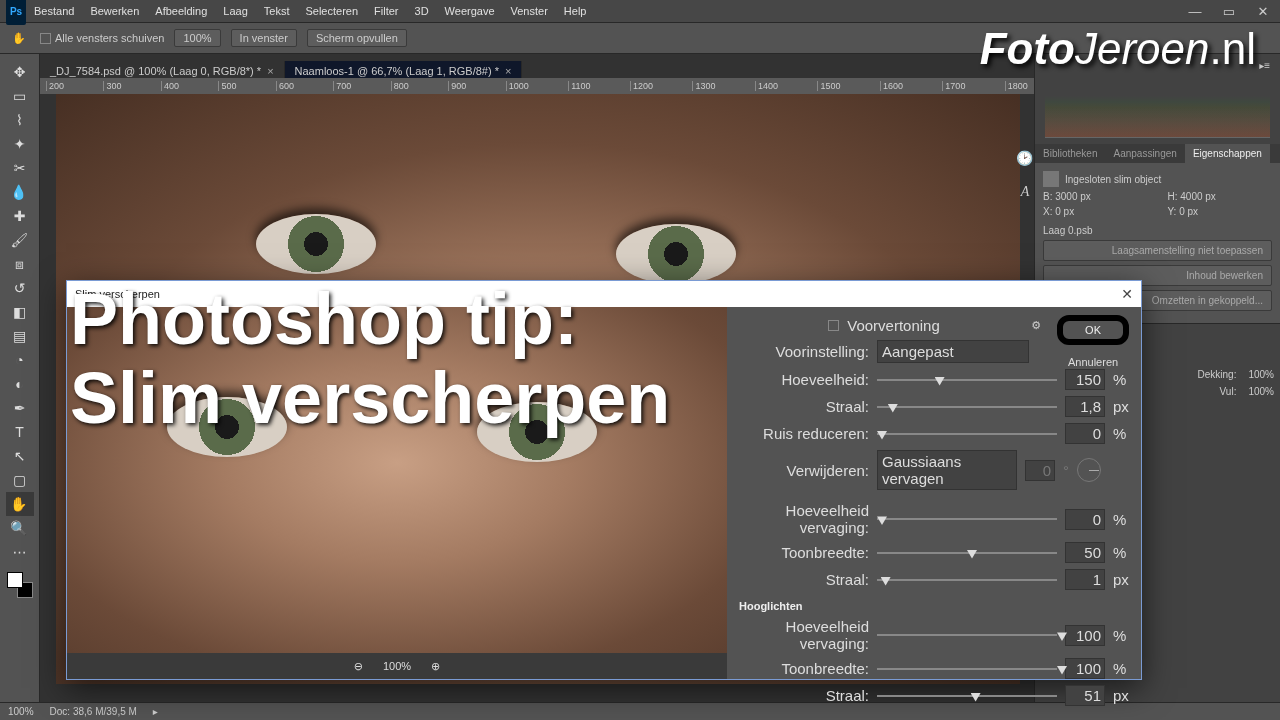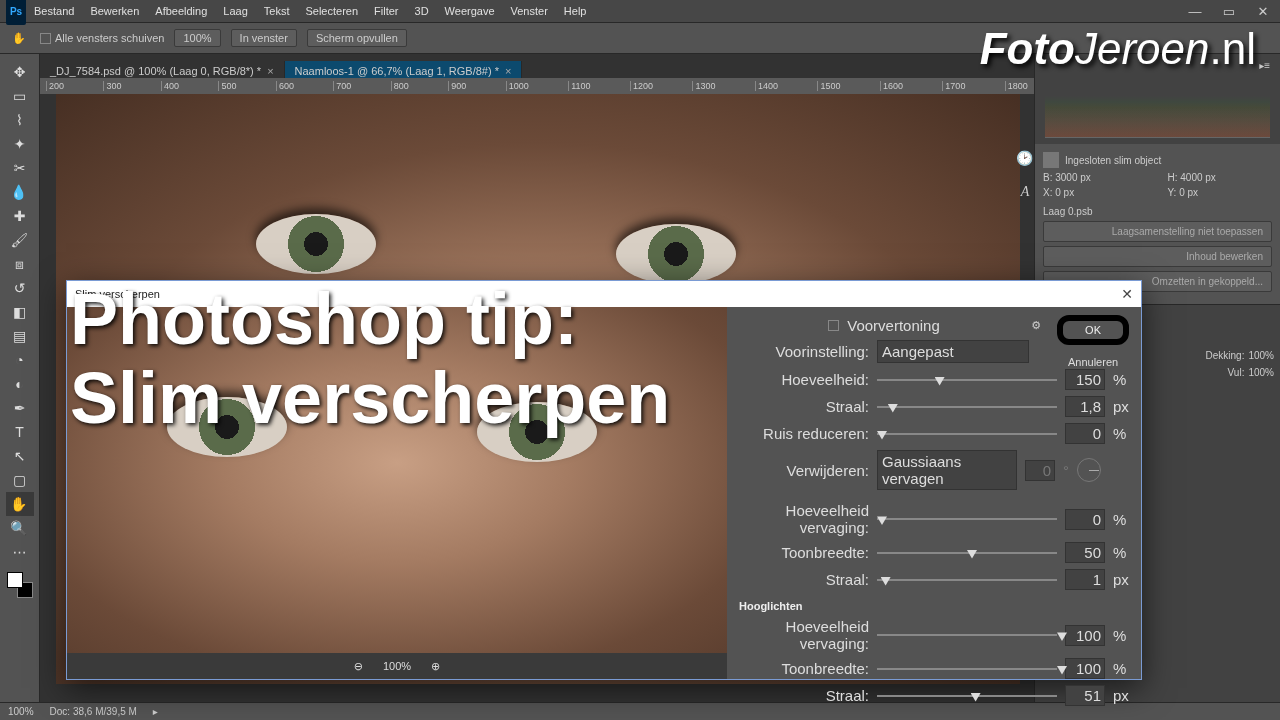--- a/index.html
+++ b/index.html
@@ -11,21 +11,21 @@
   .winctl { position: absolute; right: 0; top: 0; height: 22px; display: flex; }
   .winctl div { width: 34px; display: flex; align-items: center; justify-content: center; color: #ccc; font-size: 13px; }
   
   .optbar { height: 32px; background: #535353; border-top: 1px solid #282828; border-bottom: 1px solid #282828; display: flex; align-items: center; padding: 0 8px; gap: 10px; font-size: 11px; }
   .optbar .toolind { width: 22px; height: 22px; display:flex;align-items:center;justify-content:center; }
   .optbar label { display:flex; align-items:center; gap:4px;}
   .optbar .cb { width:11px;height:11px;border:1px solid #888; }
   .optbar .btn { background:#5d5d5d;border:1px solid #3a3a3a;padding:2px 8px;border-radius:2px; }
   
   .doctabs { height: 33px; background: #323232; display: flex; align-items: center; padding-left: 40px; font-size: 11px; color: #ccc; }
-  .doctabs .tab { padding: 4px 10px; background:#0c4a6e;border-right:1px solid #282828;display:flex;align-items:center;gap:6px;}
+  .doctabs .tab { padding: 4px 10px; background:#0f172a;border-right:1px solid #282828;display:flex;align-items:center;gap:6px;}
   .doctabs .tab:first-child{background:#323232;}
   .tabx{color:#aaa;}
   .ruler-h { position:absolute; left:40px; top:78px; width:994px; height:16px; background:#5a5a5a; color:#ccc; font-size:9px; display:flex; justify-content:space-between; padding:0 6px; align-items:center; overflow:hidden;}
   .ruler-h span{border-left:1px solid #888;padding-left:2px;}
   .canvas { position:absolute; left:56px; top:94px; width:964px; height:590px; overflow:hidden; }
   .photo { width:100%; height:100%; background:
      radial-gradient(ellipse 800px 500px at 50% 55%, #c89f84 0%, #a47b62 25%, #6b4a38 55%, #3a261c 100%);
   }
   .eye { position:absolute; width:120px; height:60px; border-radius:50%; background:
      radial-gradient(circle at 50% 50%, #1a1a1a 0 12px, #5a6b4a 12px 28px, #d8cfc4 28px 60px);
@@ -52,21 +52,21 @@
   .paneltabs{display:flex;background:#3a3a3a;}
   .paneltabs span{padding:4px 8px;color:#999;}
   .paneltabs span.act{background:#535353;color:#eee;}
   .props{padding:8px;flex:0 0 auto;}
   .props .hdr{display:flex;align-items:center;gap:6px;}
   .props .ico{width:16px;height:16px;background:#777;}
   .dimrow{display:flex;gap:20px;margin:4px 0;color:#ccc;}
   .dimrow span{flex:1;}
   .pbtn{background:#5d5d5d;border:1px solid #3a3a3a;padding:4px 8px;border-radius:2px;margin:4px 0;display:block;text-align:right;color:#aaa;}
   .layerspanel{flex:1;background:#424242;border-top:1px solid #282828;padding:6px;overflow:hidden;}
-  .layerspanel .lrow{display:flex;align-items:center;gap:4px;padding:3px 0;color:#ccc;}
+  .layerspanel .lrow{display:flex;align-items:center;gap:12px;padding:3px 0;color:#ccc;}
   .layerspanel .eyeico{width:14px;}
   
   .status { position:absolute; left:0; right:0; bottom:0; height:18px; background:#535353; border-top:1px solid #282828; display:flex; align-items:center; padding:0 8px; gap:16px; font-size:10px; color:#ccc;}
   
   .dialog { position:absolute; left:66px; top:280px; width:1076px; height:400px; background:#535353; border:1px solid #7a9bd4; box-shadow:0 8px 30px rgba(0,0,0,.6); }
   .dialog .titlebar{height:26px;background:#fff;color:#222;display:flex;align-items:center;justify-content:space-between;padding:0 8px;font-size:11px;}
   .dialog .titlebar .x{font-size:14px;color:#444;}
   .dialog .body{display:flex;height:calc(100% - 26px);}
   .dialog .preview{width:660px;background:#3a3a3a;position:relative;display:flex;flex-direction:column;}
   .dialog .previmg{flex:1;background:
@@ -200,20 +200,25 @@
 <div class="sidecol">
   <span>🕑</span>
   <span style="font-family:serif;font-style:italic;">A</span>
 </div>
 
 <div class="rightcol">
   <div class="histo">
     <span class="trip">▸≡</span>
     <div class="curve"></div>
   </div>
+  <div class="paneltabs">
+    <span>Bibliotheken</span>
+    <span>Aanpassingen</span>
+    <span class="act">Eigenschappen</span>
+  </div>
   <div class="props">
     <div class="hdr">
         <span class="ico"></span>
         <span>Ingesloten slim object</span>
       </div>
     <div class="dimrow">
         <span>B:  3000 px</span>
         <span>H:  4000 px</span>
       </div>
     <div class="dimrow">

